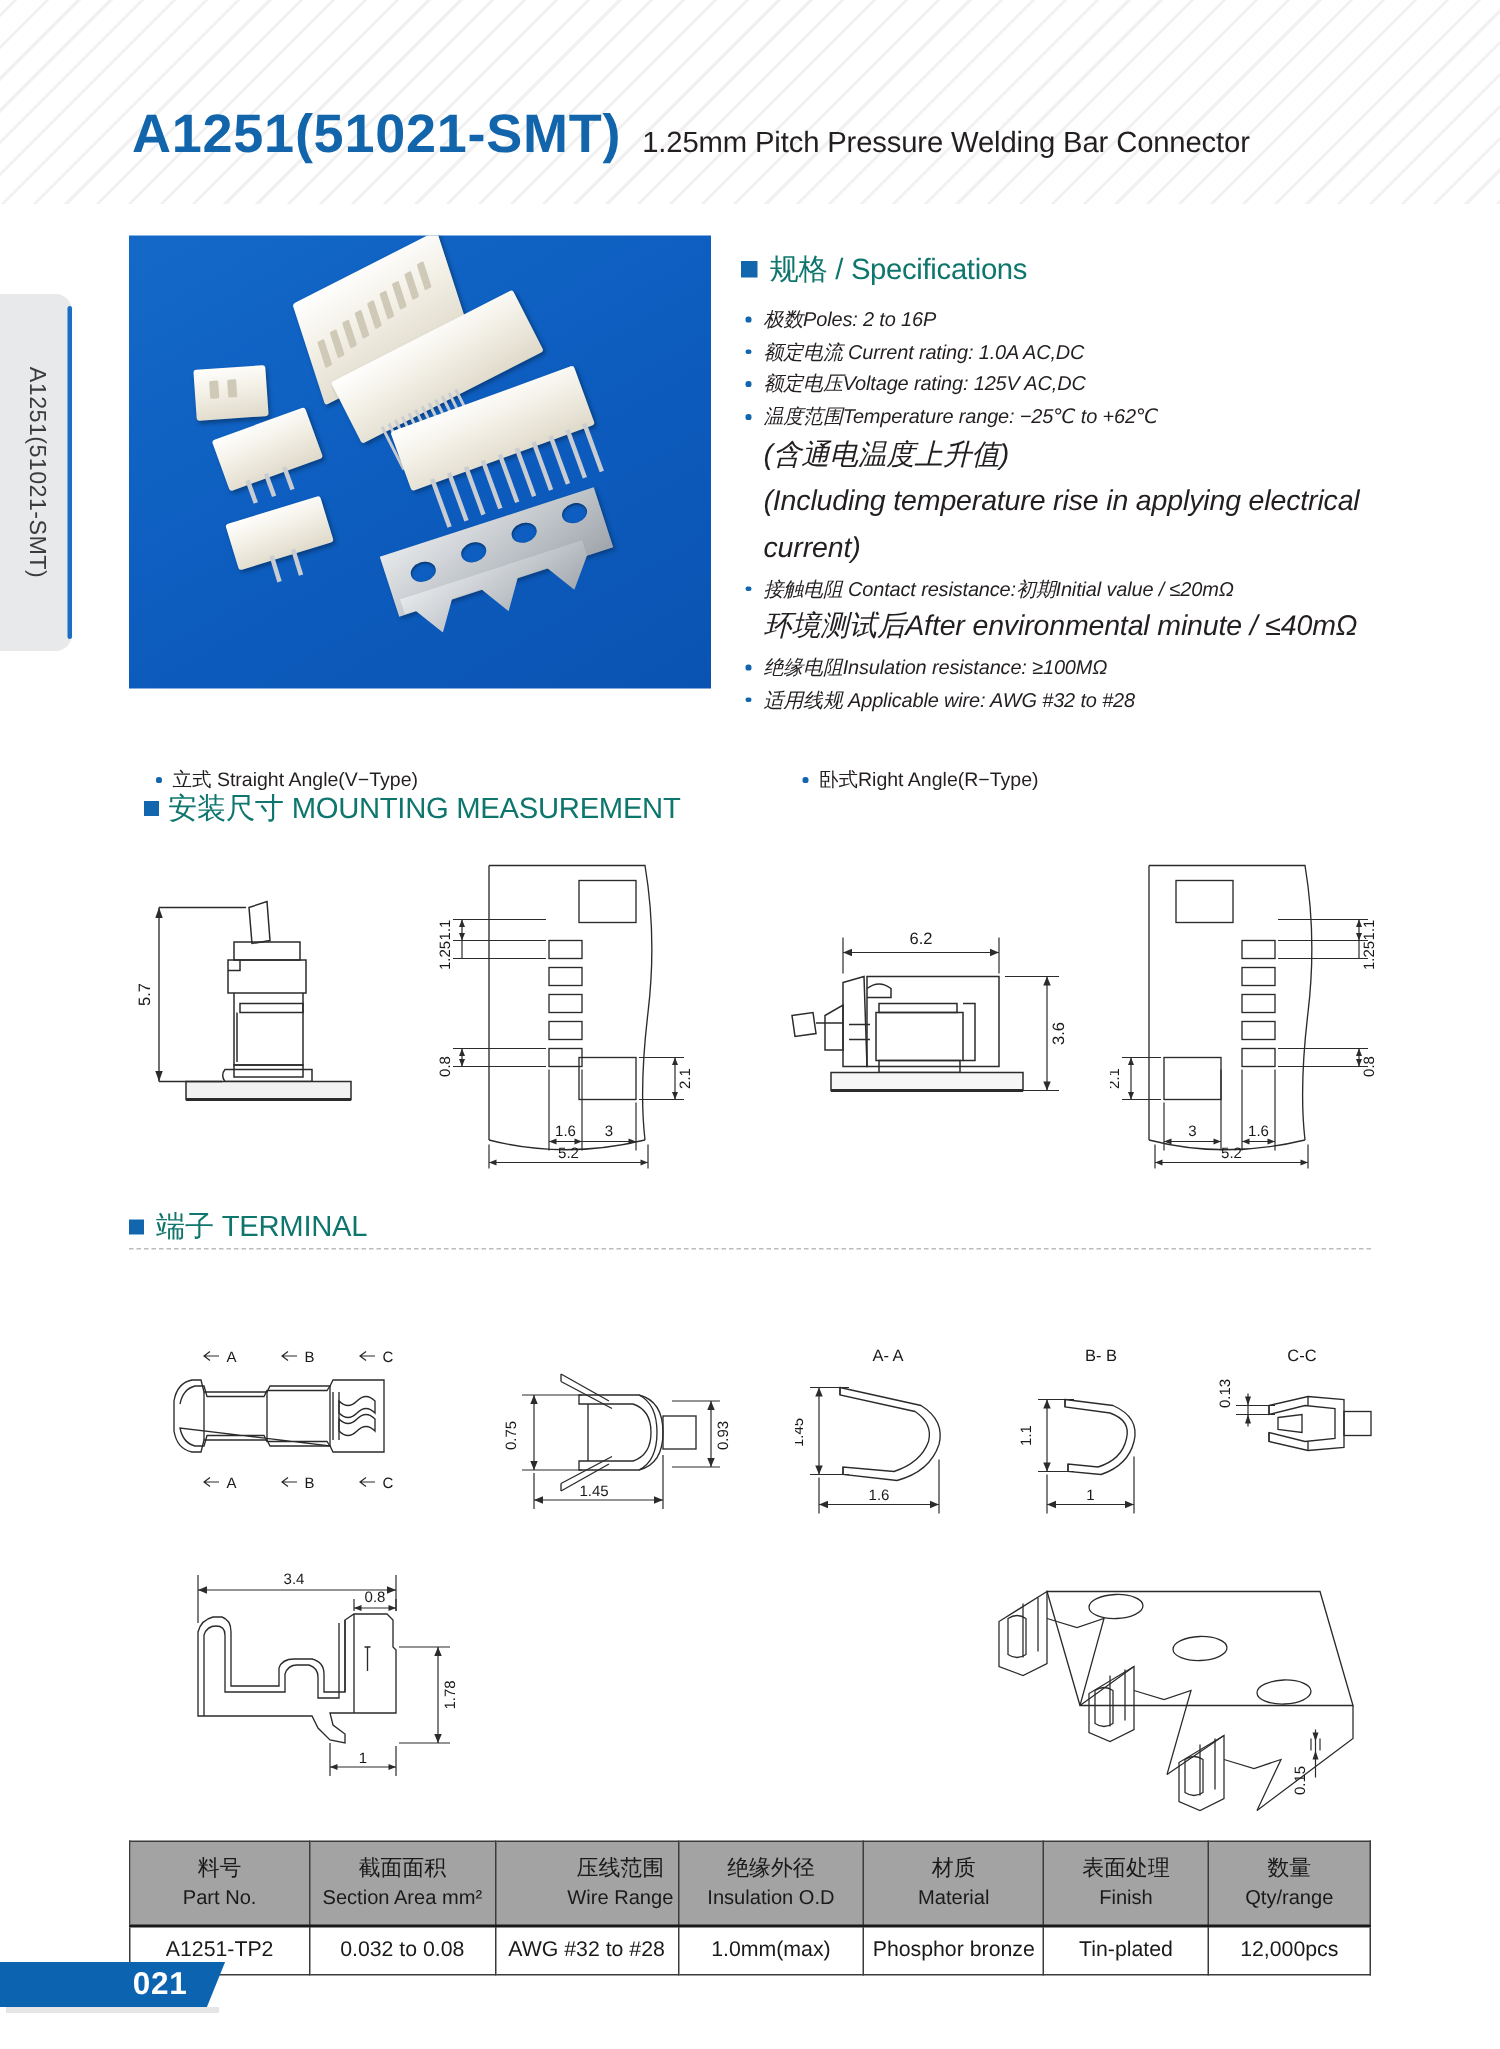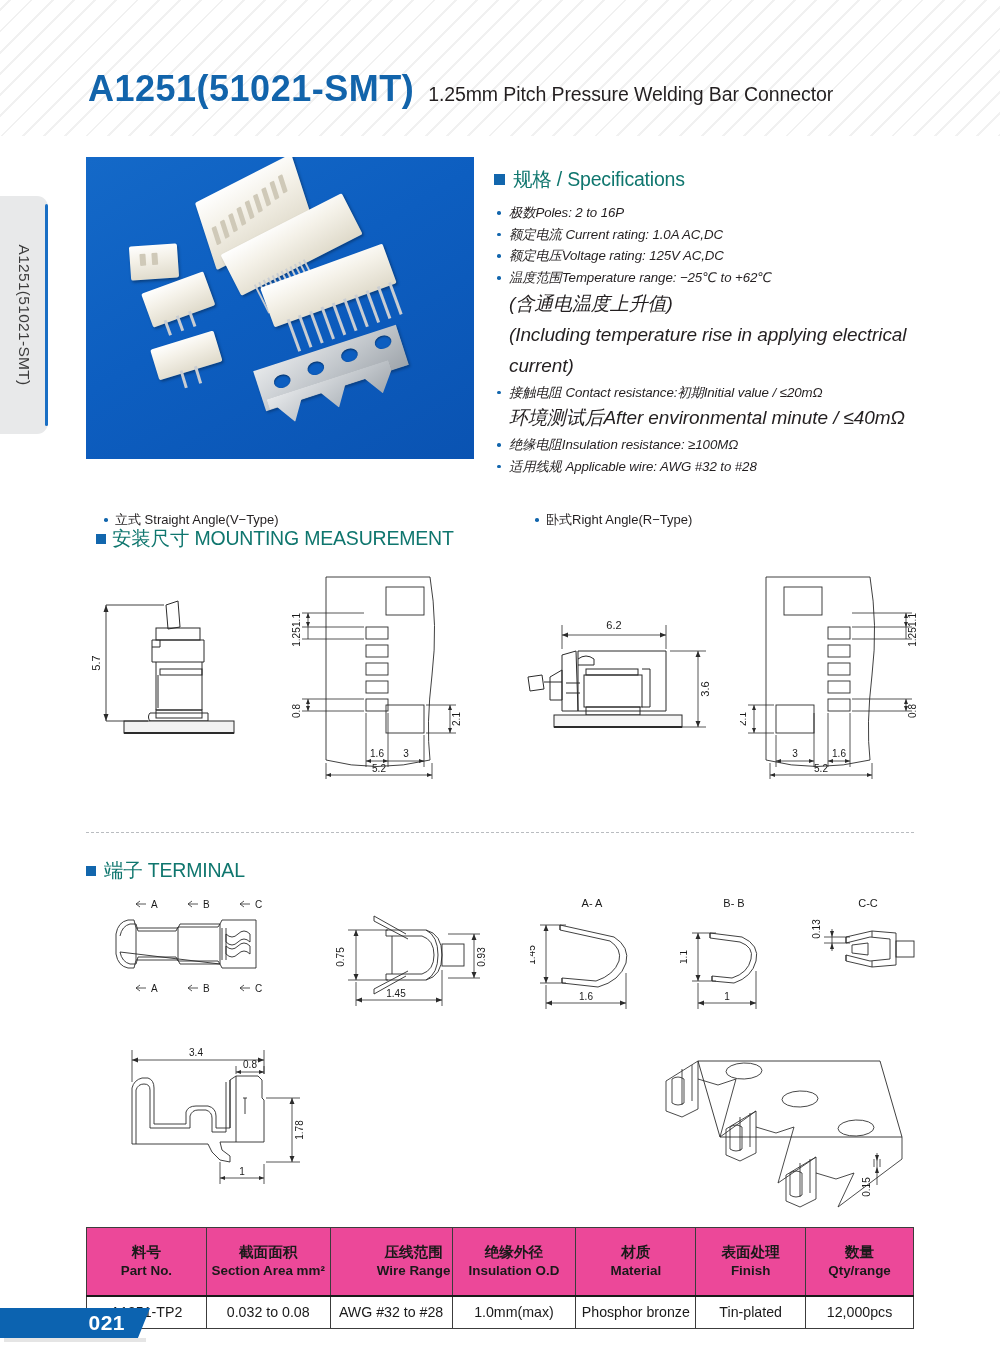--- a/index.html
+++ b/index.html
@@ -111,37 +111,37 @@
     width:3.5px; height:3.5px; border-radius:50%; background:#1266ad;
   }
   #sub-v { left:102px; top:511px; }
   #sub-r { left:533px; top:511px; }
 
   
   #divider {
     position:absolute; left:86px; top:832px; width:828px; height:0;
     border-top:1.4px dashed #b9bcc0;
   }
-  #term-head { position:absolute; left:86px; top:857px;text-align:center; }
+  #term-head { position:absolute; left:86px; top:804px;text-align:center; }
 
   
   .dwg { position:absolute; }
   svg text { font-family:"Liberation Sans","DejaVu Sans",sans-serif; fill:#1a1a1a; }
 
   
   #tbl {
     position:absolute; left:86px; top:1227px; width:828px;
     border-collapse:collapse;
   }
   #tbl th, #tbl td {
     border:1px solid #3c3c3c; text-align:center; color:#1a1a1a;
     padding:0;
   }
   #tbl th {
-    background:#ec4899; height:68px; font-weight:700; font-size:13.8px;
+    background:#a3a3a3; height:56px; font-weight:400; font-size:13.8px;
     line-height:1.32;
   }
   #tbl th .cn { display:block; font-size:14.6px; }
   #tbl th .en { display:block; font-size:13.4px; }
   #tbl td { height:33px; font-size:14.2px; background:#fff; }
   #tbl thead tr { border-bottom:2px solid #1a1a1a; }
 
   
   #footbar {
     position:absolute; left:0px; top:1308px; width:134px; height:30px;

